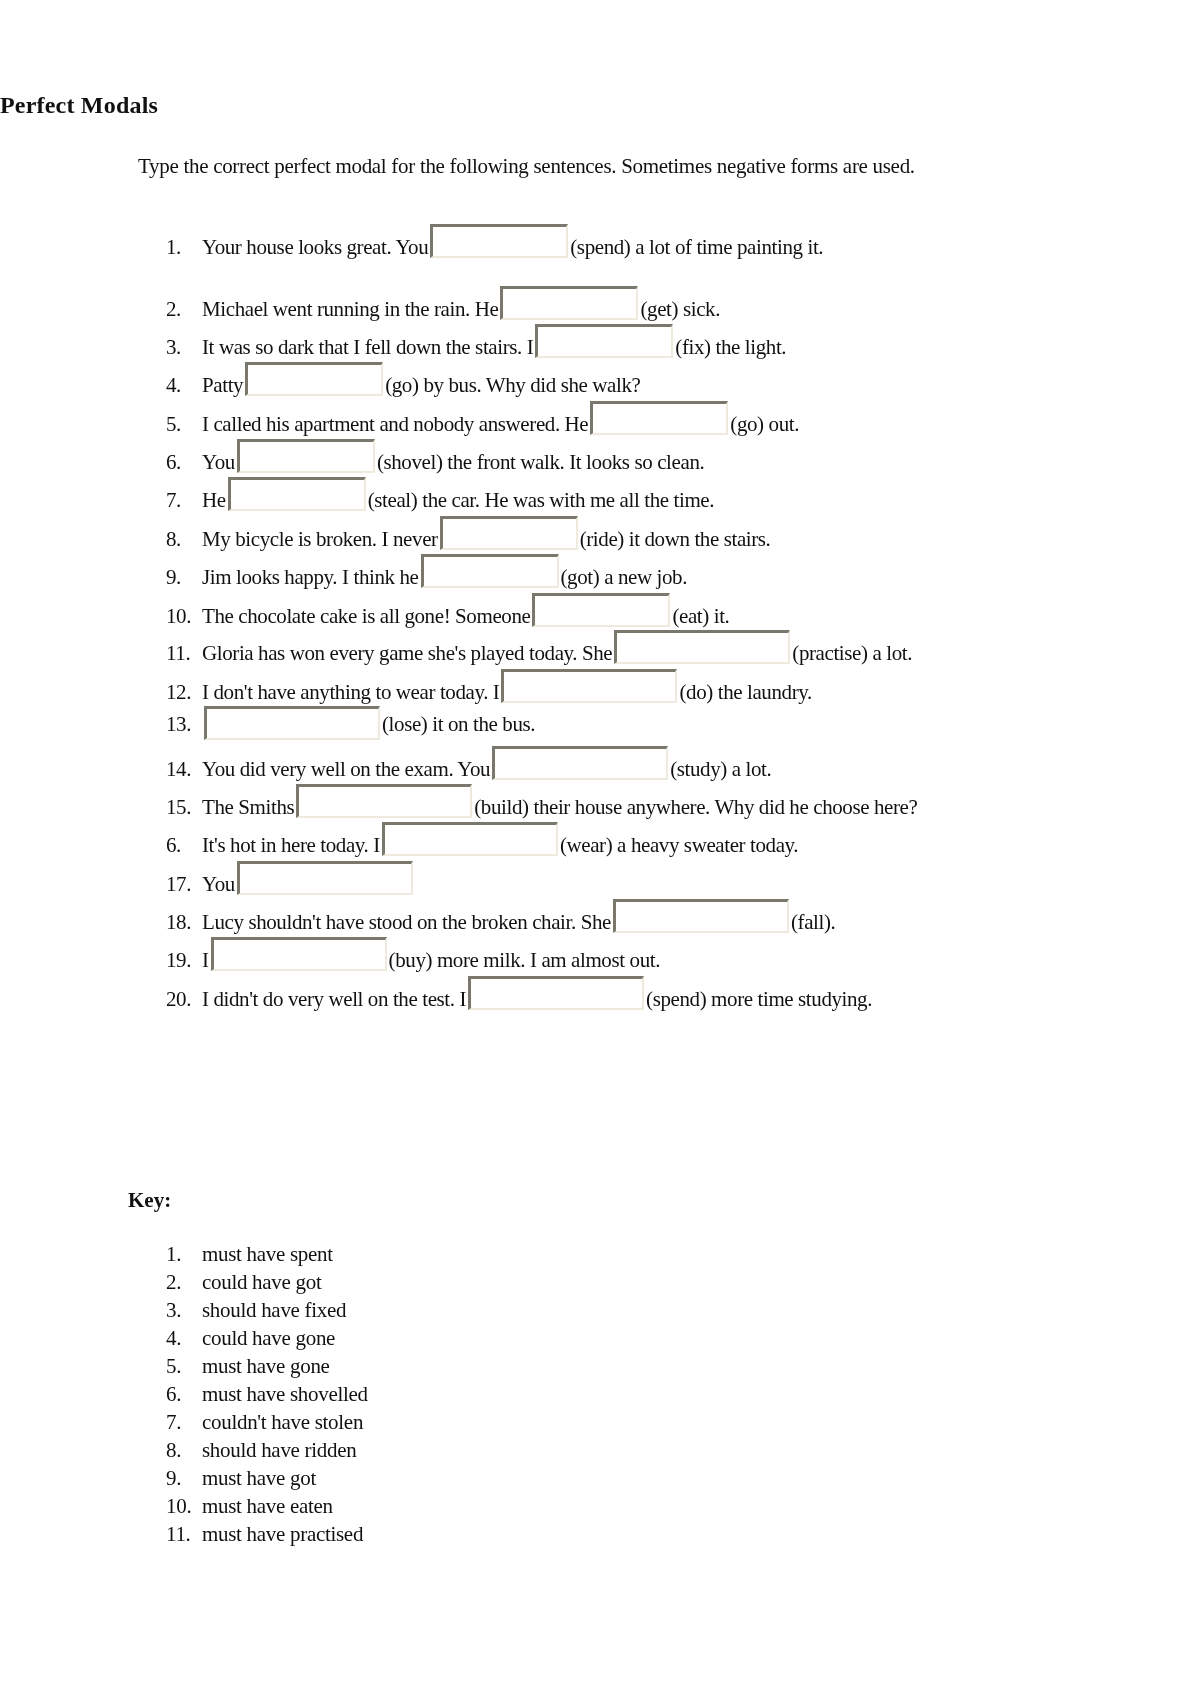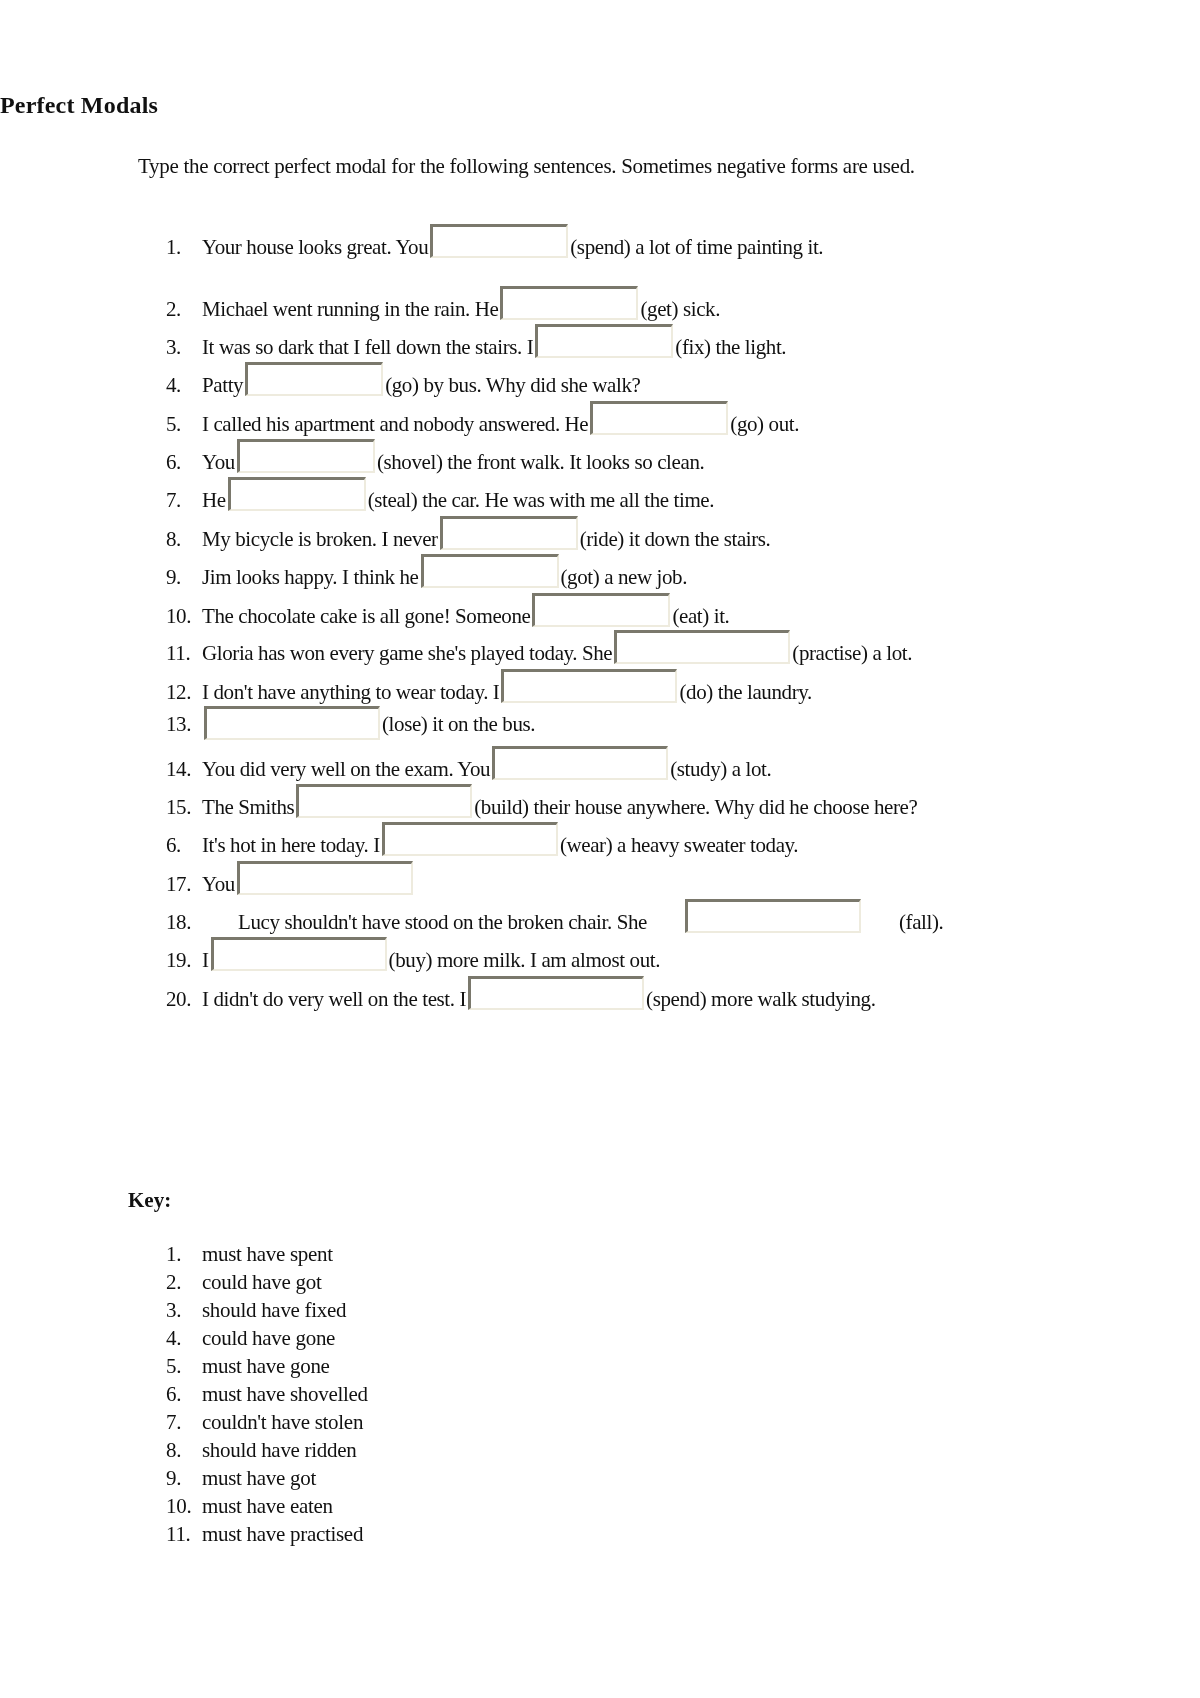--- a/index.html
+++ b/index.html
@@ -140,37 +140,37 @@
         <span class="num">6.</span>
         <span class="txt">It's hot in here today. I</span>
         <input type="text" class="blank w2" value="" style="">
         <span class="txt">(wear) a heavy sweater today.</span>
       </div>
       <div class="q" style="top: 857px;">
         <span class="num">17.</span>
         <span class="txt">You</span>
         <input type="text" class="blank w2" value="" style="">
       </div>
-      <div class="q" style="top: 895px; gap: 36px;">
+      <div class="q" style="top: 895px;">
         <span class="num">18.</span>
         <span class="txt">Lucy shouldn't have stood on the broken chair. She</span>
         <input type="text" class="blank w2" value="" style="">
         <span class="txt">(fall).</span>
       </div>
       <div class="q" style="top: 933px;">
         <span class="num">19.</span>
         <span class="txt">I</span>
         <input type="text" class="blank w2" value="" style="">
         <span class="txt">(buy) more milk. I am almost out.</span>
       </div>
       <div class="q" style="top: 972px;">
         <span class="num">20.</span>
         <span class="txt">I didn't do very well on the test. I</span>
         <input type="text" class="blank w2" value="" style="">
-        <span class="txt">(spend) more walk studying.</span>
+        <span class="txt">(spend) more time studying.</span>
       </div>
     </div>
 
   <div class="key-heading">Key:</div>
   <div class="key-list" id="key-list">
       <div class="key-item"><span class="num">1.</span><span>must have spent</span></div>
       <div class="key-item"><span class="num">2.</span><span>could have got</span></div>
       <div class="key-item"><span class="num">3.</span><span>should have fixed</span></div>
       <div class="key-item"><span class="num">4.</span><span>could have gone</span></div>
       <div class="key-item"><span class="num">5.</span><span>must have gone</span></div>

